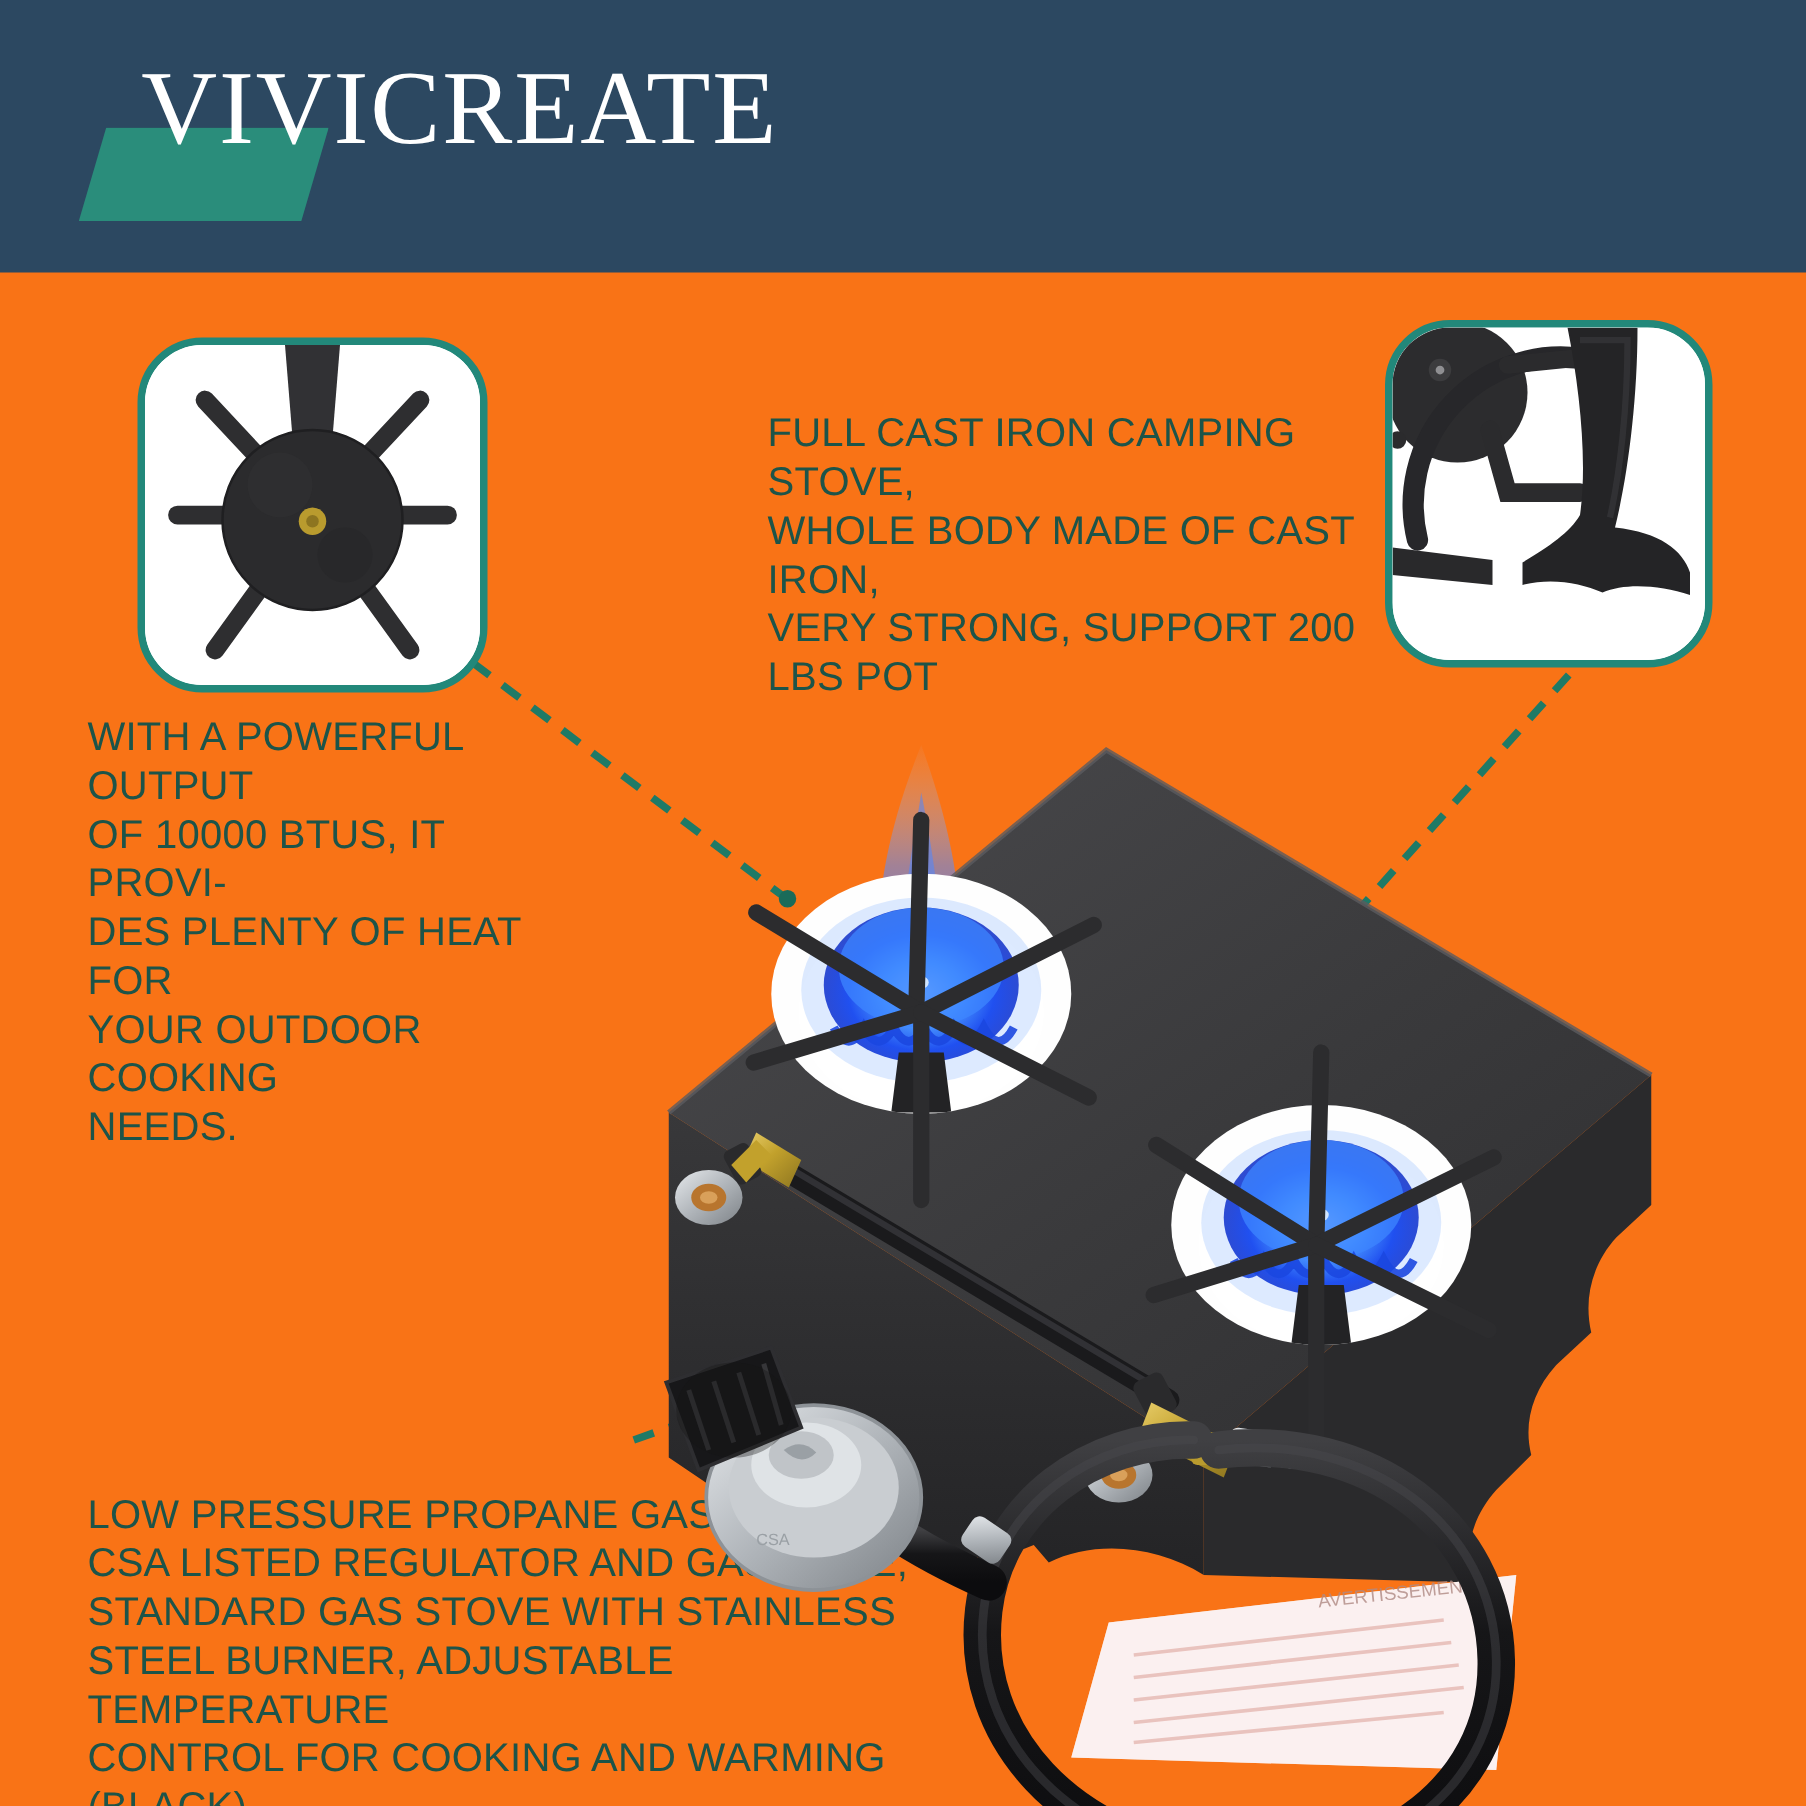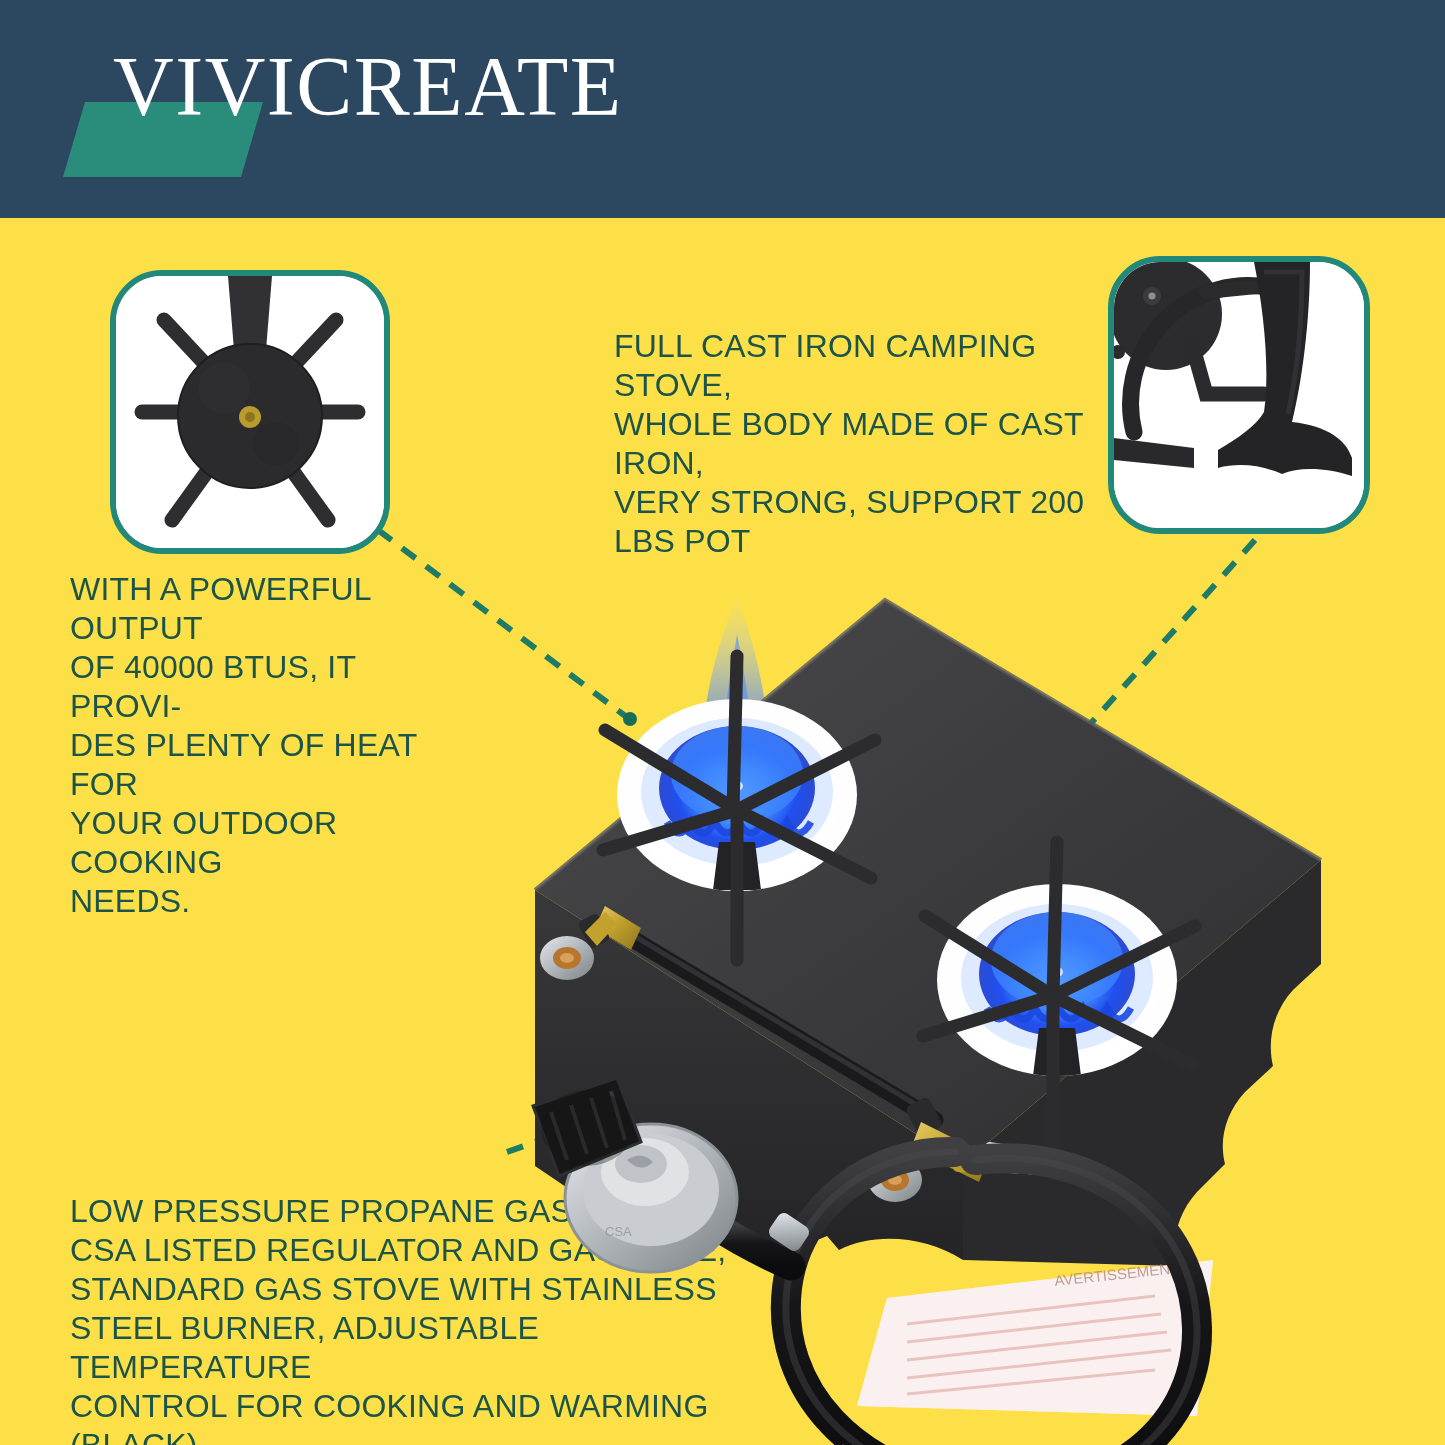--- a/index.html
+++ b/index.html
@@ -3,21 +3,21 @@
 <meta charset="utf-8">
 <style>
   html,body{margin:0;padding:0;}
   body{
     width:1445px;height:1445px;
     background:#ffffff;
     font-family:"Liberation Sans", sans-serif;
     overflow:hidden;
     position:relative;
   }
-  #page{position:relative;width:1445px;height:1445px;background:#fde047;overflow:hidden;}
+  #page{position:relative;width:1445px;height:1445px;background:#f97316;overflow:hidden;}
 
   
   .header{
     position:absolute;left:0;top:0;width:1445px;height:218px;
     background:#2c4861;
   }
   .header-accent{
     position:absolute;left:63px;top:102px;
     width:200px;height:75px;
     background:#2a8d7b;
@@ -132,21 +132,21 @@
       <path d="M0 176 L80 186 L80 206 L0 198 Z" fill="#29292b"></path>
       <circle cx="4" cy="90" r="7" fill="#2b2b2d"></circle>
     </svg>
   </div>
 
   <div class="feature-text" id="text-castiron">FULL CAST IRON CAMPING STOVE,
 WHOLE BODY MADE OF CAST IRON,
 VERY STRONG, SUPPORT 200 LBS POT</div>
 
   <div class="feature-text" id="text-btu">WITH A POWERFUL OUTPUT
-OF 40000 BTUS, IT PROVI-
+OF 10000 BTUS, IT PROVI-
 DES PLENTY OF HEAT FOR
 YOUR OUTDOOR COOKING
 NEEDS.</div>
 
   <div class="feature-text" id="text-propane">LOW PRESSURE PROPANE GAS, WITH
 CSA LISTED REGULATOR AND GAS HOSE,
 STANDARD GAS STOVE WITH STAINLESS
 STEEL BURNER, ADJUSTABLE TEMPERATURE
 CONTROL FOR COOKING AND WARMING (BLACK)</div>
 

